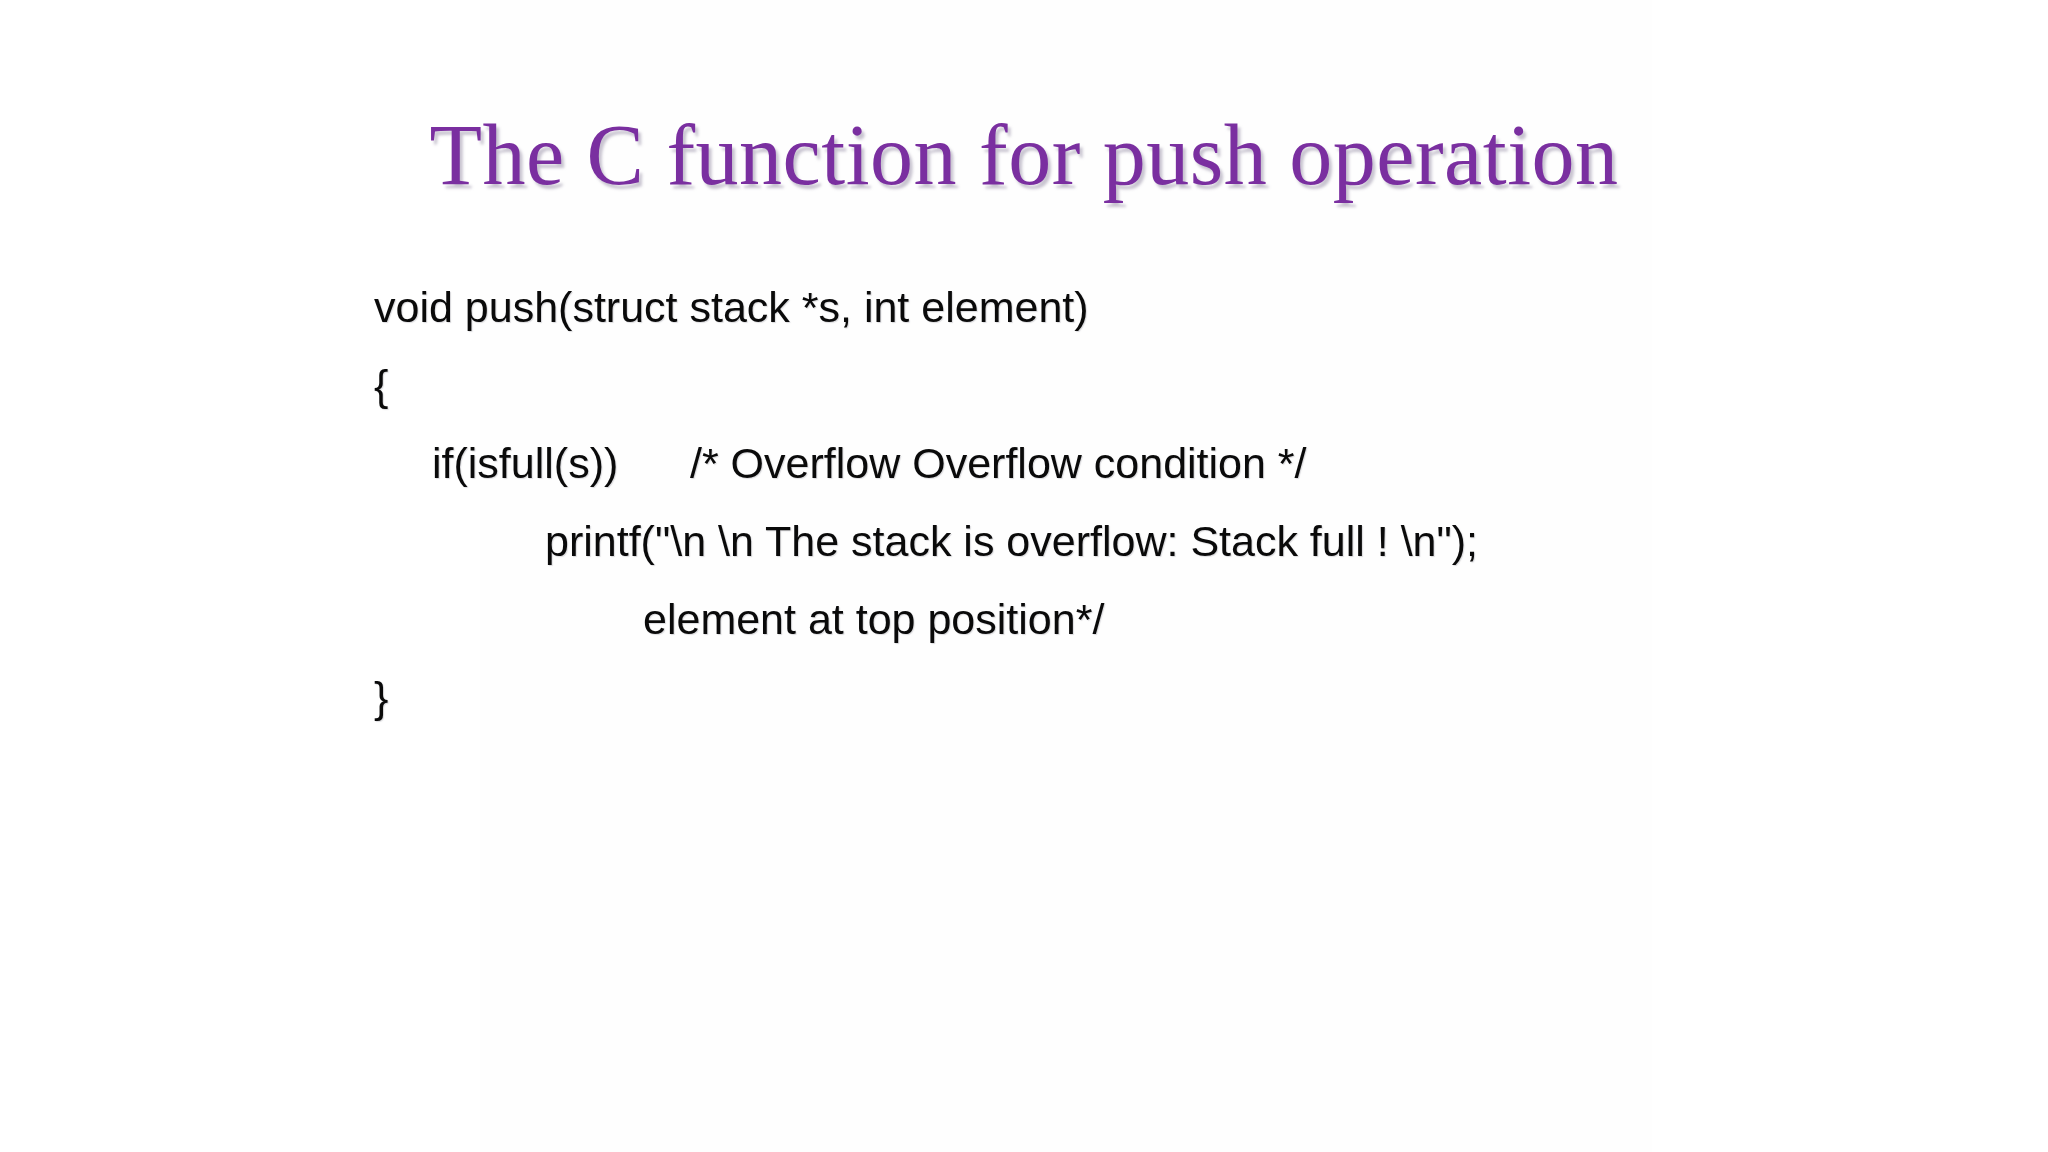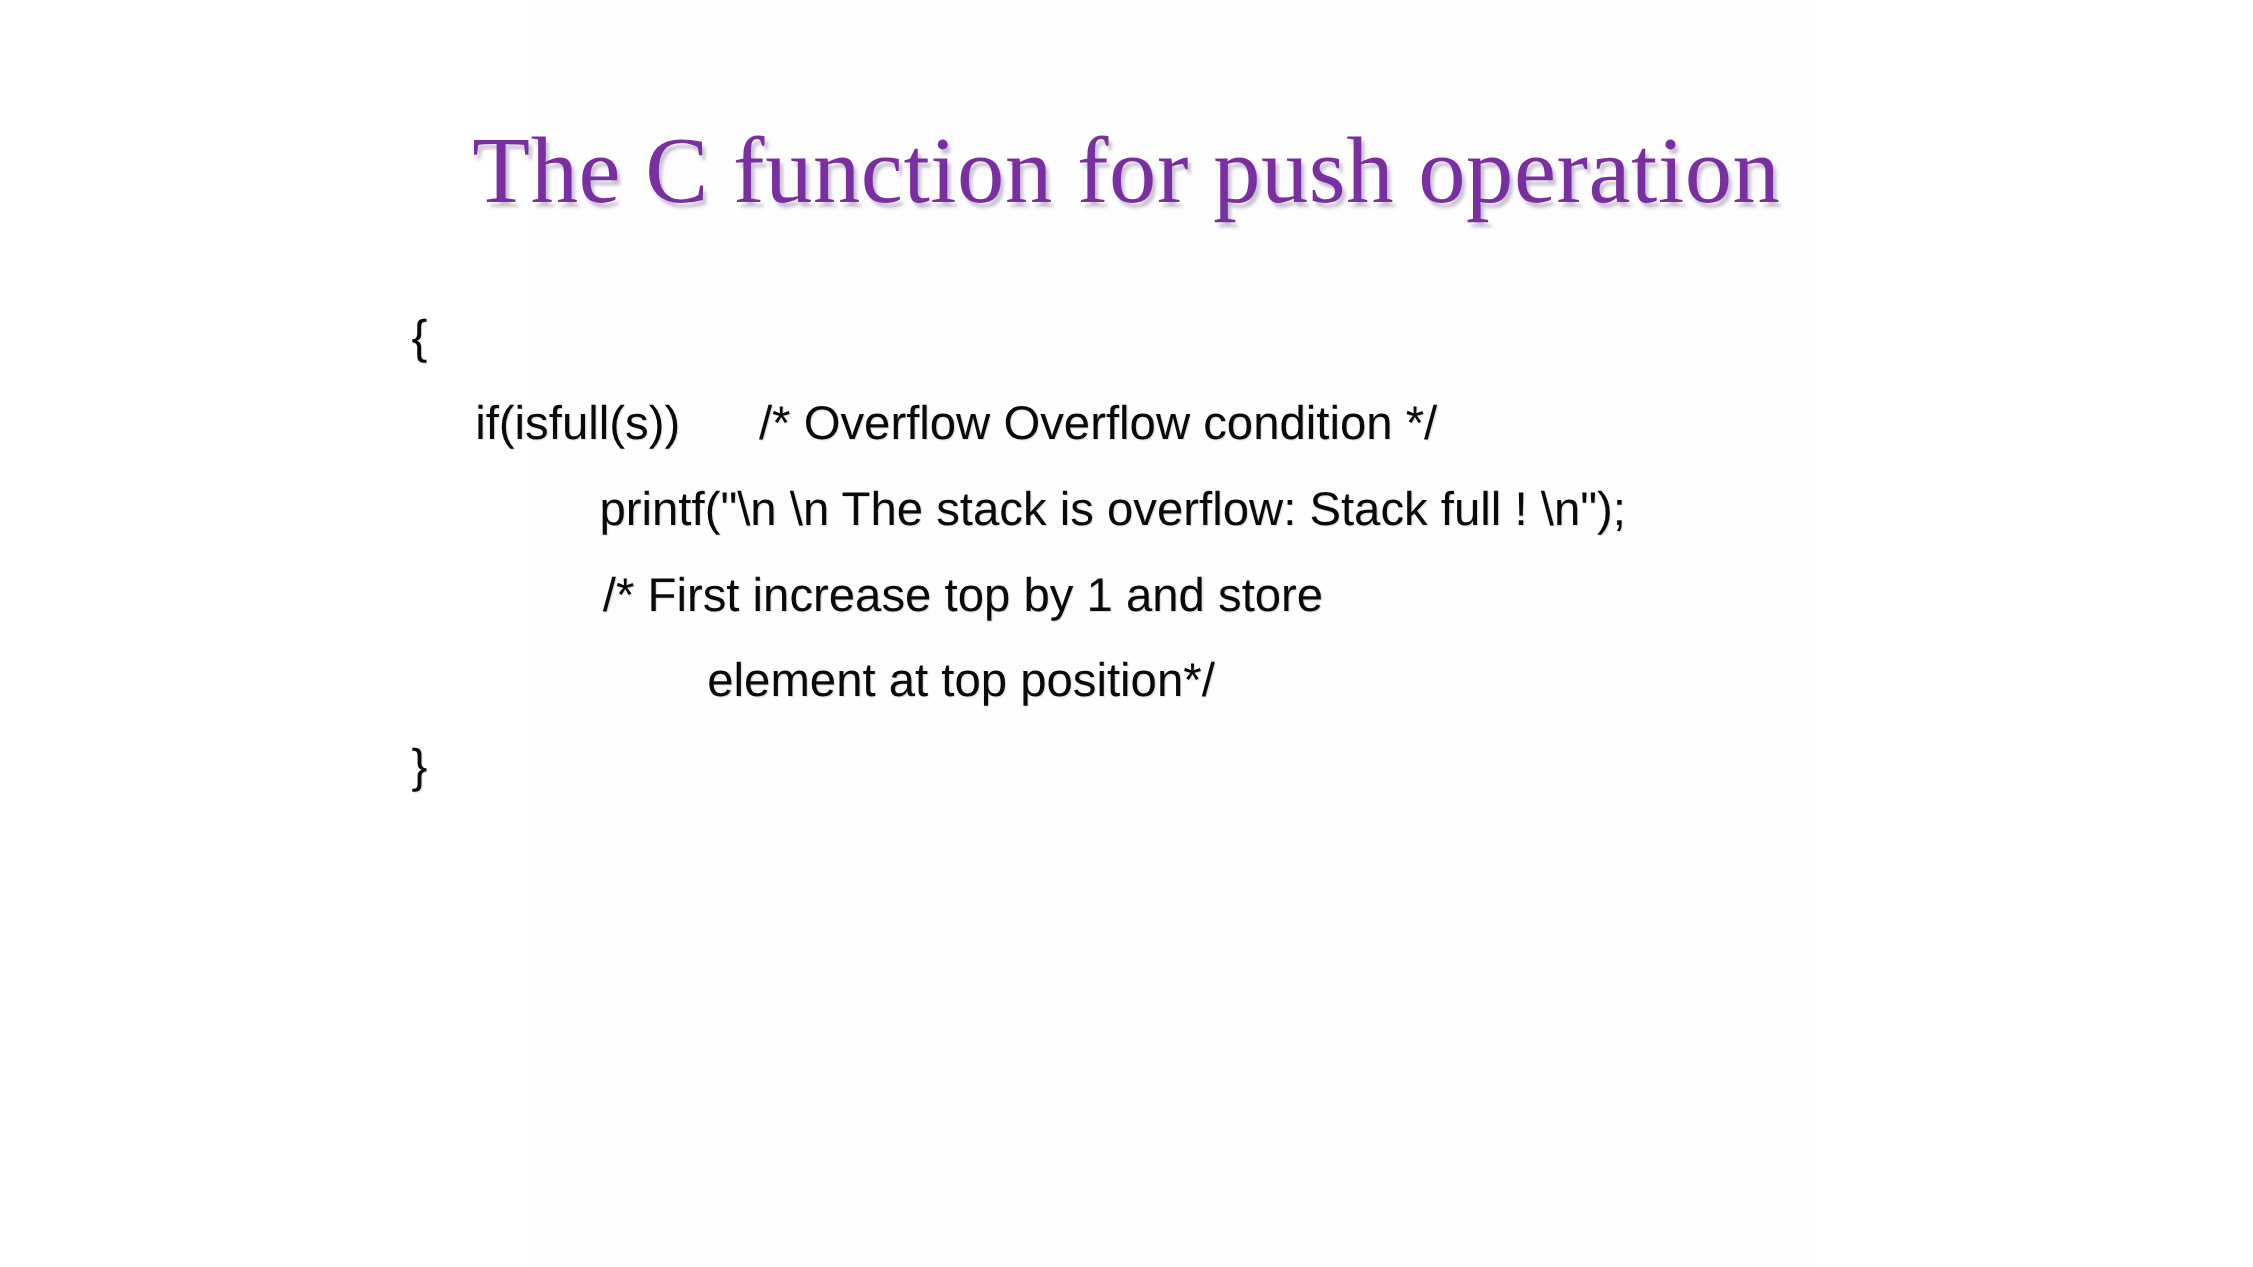--- a/index.html
+++ b/index.html
@@ -85,21 +85,21 @@
 <body>
 
 <div class="slide">
 
   <div class="slide-bg-seam"></div>
   <div class="slide-bg-seam-right"></div>
 
   <h1 class="slide-title">The C function for push operation</h1>
 
   <div class="code-block">
+    <span class="code-line ind-0">void push(struct stack *s, int element)</span>
     <span class="code-line ind-0">{</span>
     <span class="code-line ind-1">if(isfull(s))      /* Overflow Overflow condition */</span>
     <span class="code-line ind-2">printf("\n \n The stack is overflow: Stack full ! \n");</span>
-    <span class="code-line ind-4">/* First increase top by 1 and store</span>
     <span class="code-line ind-5">element at top position*/</span>
     <span class="code-line ind-0">}</span>
   </div>
 
 </div>
 
 </body></html>

